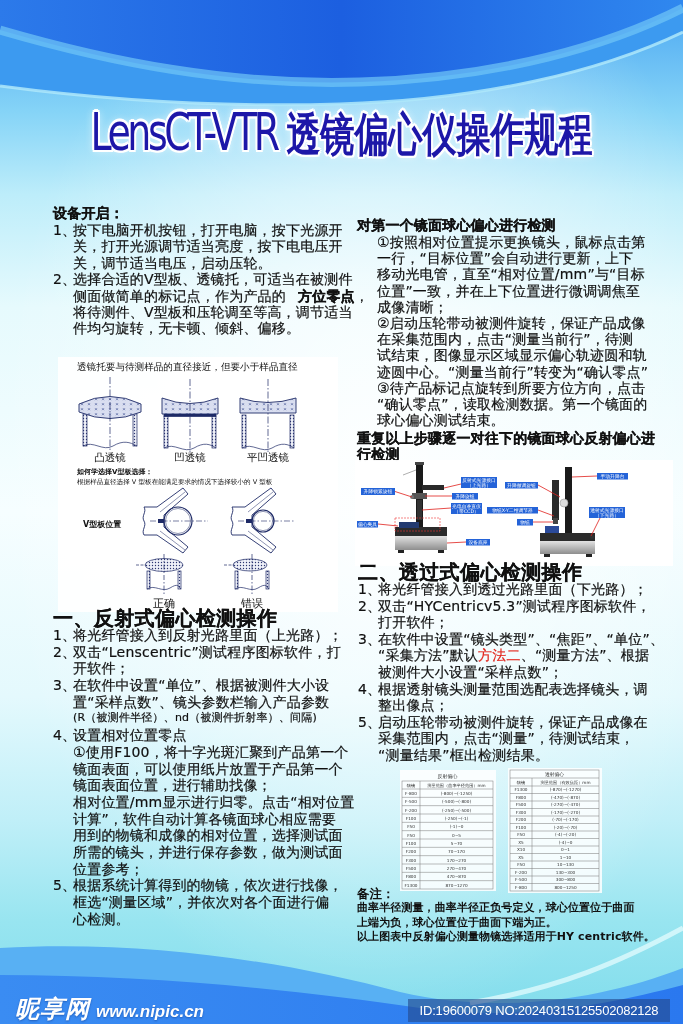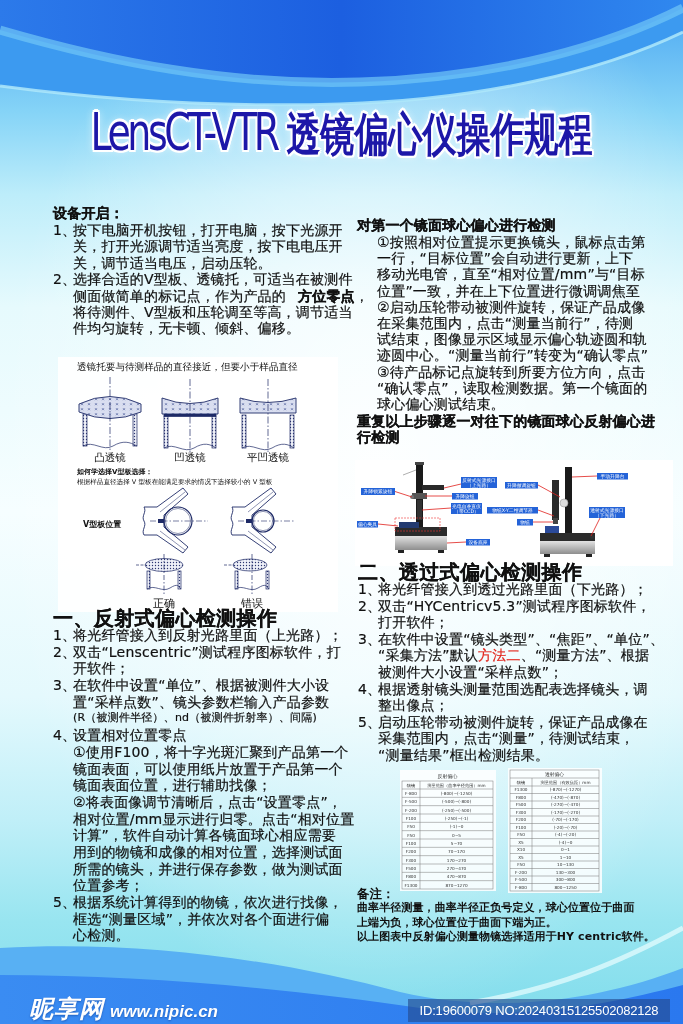--- a/index.html
+++ b/index.html
@@ -193,21 +193,20 @@
       <div class="ln">在软件中设置“单位”、根据被测件大小设</div>
       <div class="ln">置“采样点数”、镜头参数栏输入产品参数</div>
       <div class="ln small">(R（被测件半径）、nd（被测件折射率）、间隔)</div>
     </div>
     <div class="item">
       <span class="mk">4、</span>
       <div class="ln">设置相对位置零点</div>
       <div class="ln">①使用F100，将十字光斑汇聚到产品第一个</div>
       <div class="ln">镜面表面，可以使用纸片放置于产品第一个</div>
       <div class="ln">镜面表面位置，进行辅助找像；</div>
-      <div class="ln">②将表面像调节清晰后，点击“设置零点”，</div>
       <div class="ln">相对位置/mm显示进行归零。点击“相对位置</div>
       <div class="ln">计算”，软件自动计算各镜面球心相应需要</div>
       <div class="ln">用到的物镜和成像的相对位置，选择测试面</div>
       <div class="ln">所需的镜头，并进行保存参数，做为测试面</div>
       <div class="ln">位置参考；</div>
     </div>
     <div class="item">
       <span class="mk">5、</span>
       <div class="ln">根据系统计算得到的物镜，依次进行找像，</div>
       <div class="ln">框选“测量区域”，并依次对各个面进行偏</div>
@@ -215,20 +214,21 @@
     </div>
   </div>
 
   <div class="txt" style="left:357px;top:217px;width:320px;--lh:16.2px;">
     <div class="hd hd14" style="height:17px;line-height:17px;">对第一个镜面球心偏心进行检测</div>
     <div class="sub">
       <div class="ln">①按照相对位置提示更换镜头，鼠标点击第</div>
       <div class="ln">一行，“目标位置”会自动进行更新，上下</div>
       <div class="ln">移动光电管，直至“相对位置/mm”与“目标</div>
       <div class="ln">位置”一致，并在上下位置进行微调调焦至</div>
+      <div class="ln">成像清晰；</div>
       <div class="ln">②启动压轮带动被测件旋转，保证产品成像</div>
       <div class="ln">在采集范围内，点击“测量当前行”，待测</div>
       <div class="ln">试结束，图像显示区域显示偏心轨迹圆和轨</div>
       <div class="ln">迹圆中心。“测量当前行”转变为“确认零点”</div>
       <div class="ln">③待产品标记点旋转到所要方位方向，点击</div>
       <div class="ln">“确认零点”，读取检测数据。第一个镜面的</div>
       <div class="ln">球心偏心测试结束。</div>
     </div>
     <div class="rep hd">
       <div class="ln">重复以上步骤逐一对往下的镜面球心反射偏心进</div>
@@ -449,20 +449,20 @@
     </g>
   </svg>
 
   <div class="notes" style="left:357px;top:886px;width:326px;">
     <div class="nh">备注：</div>
     <div class="nl">曲率半径测量，曲率半径正负号定义，球心位置位于曲面</div>
     <div class="nl">上端为负，球心位置位于曲面下端为正。</div>
     <div class="nl">以上图表中反射偏心测量物镜选择适用于HY centric软件。</div>
   </div>
 
-  <div class="logo" style="left:29px;top:996px;height:26px;line-height:26px;">
+  <div class="logo" style="left:15px;top:996px;height:26px;line-height:26px;">
     <span class="logo-cn">昵享网</span><span class="logo-url">www.nipic.cn</span>
   </div>
   <div class="idbox" style="left:408px;top:999px;width:262px;height:23px;">
     <span>ID:19600079 NO:20240315125502082128</span>
   </div>
 
 </div>
 
 </body></html>

